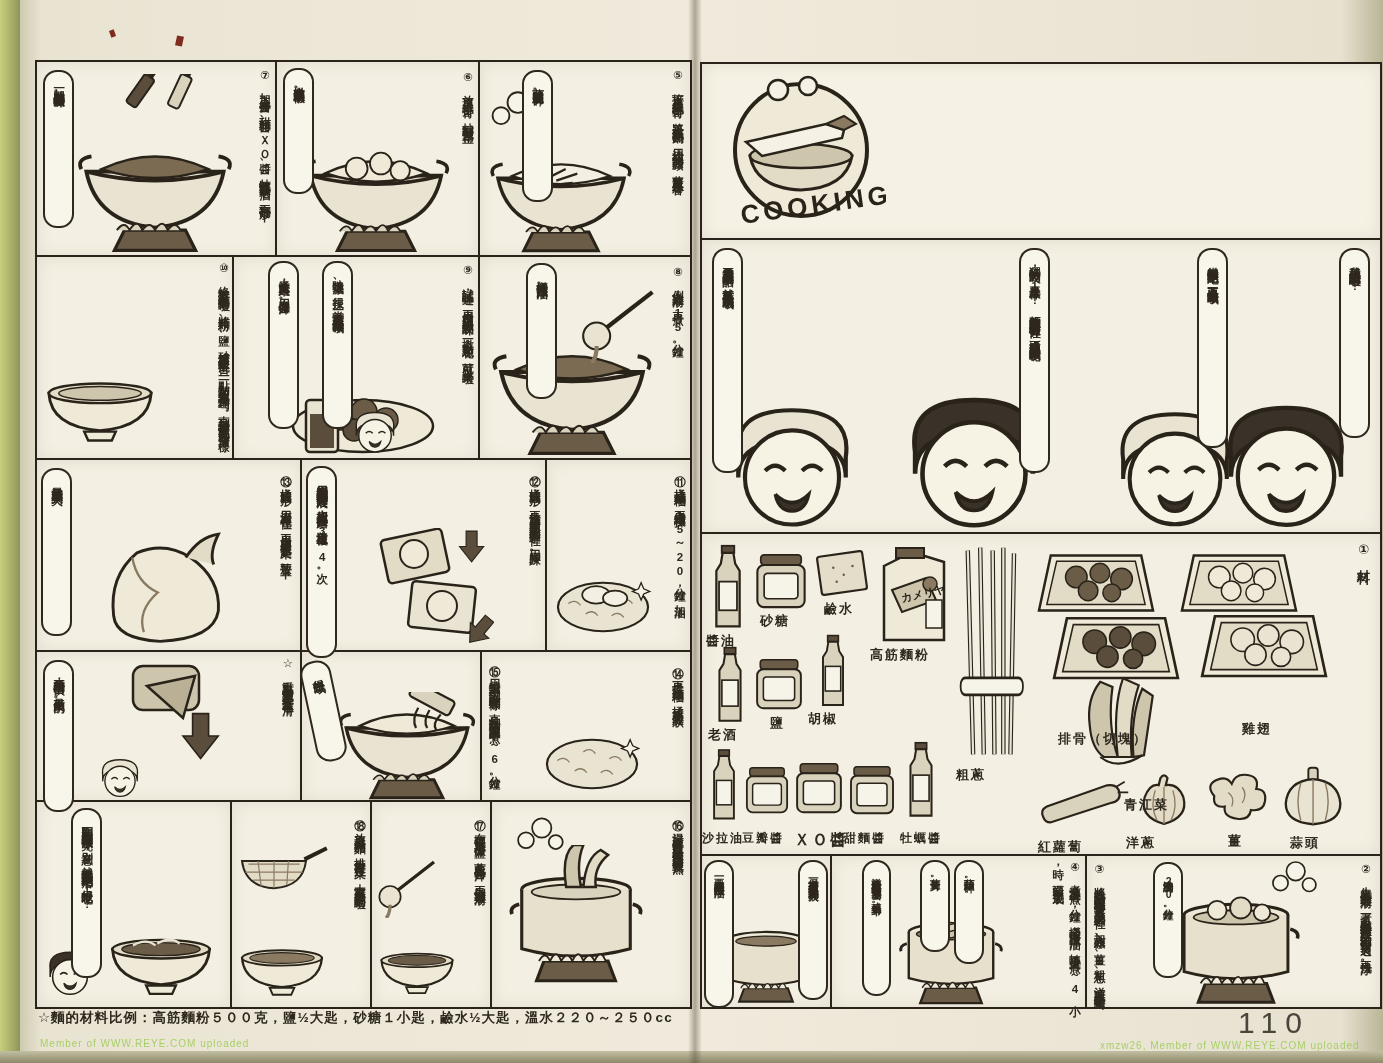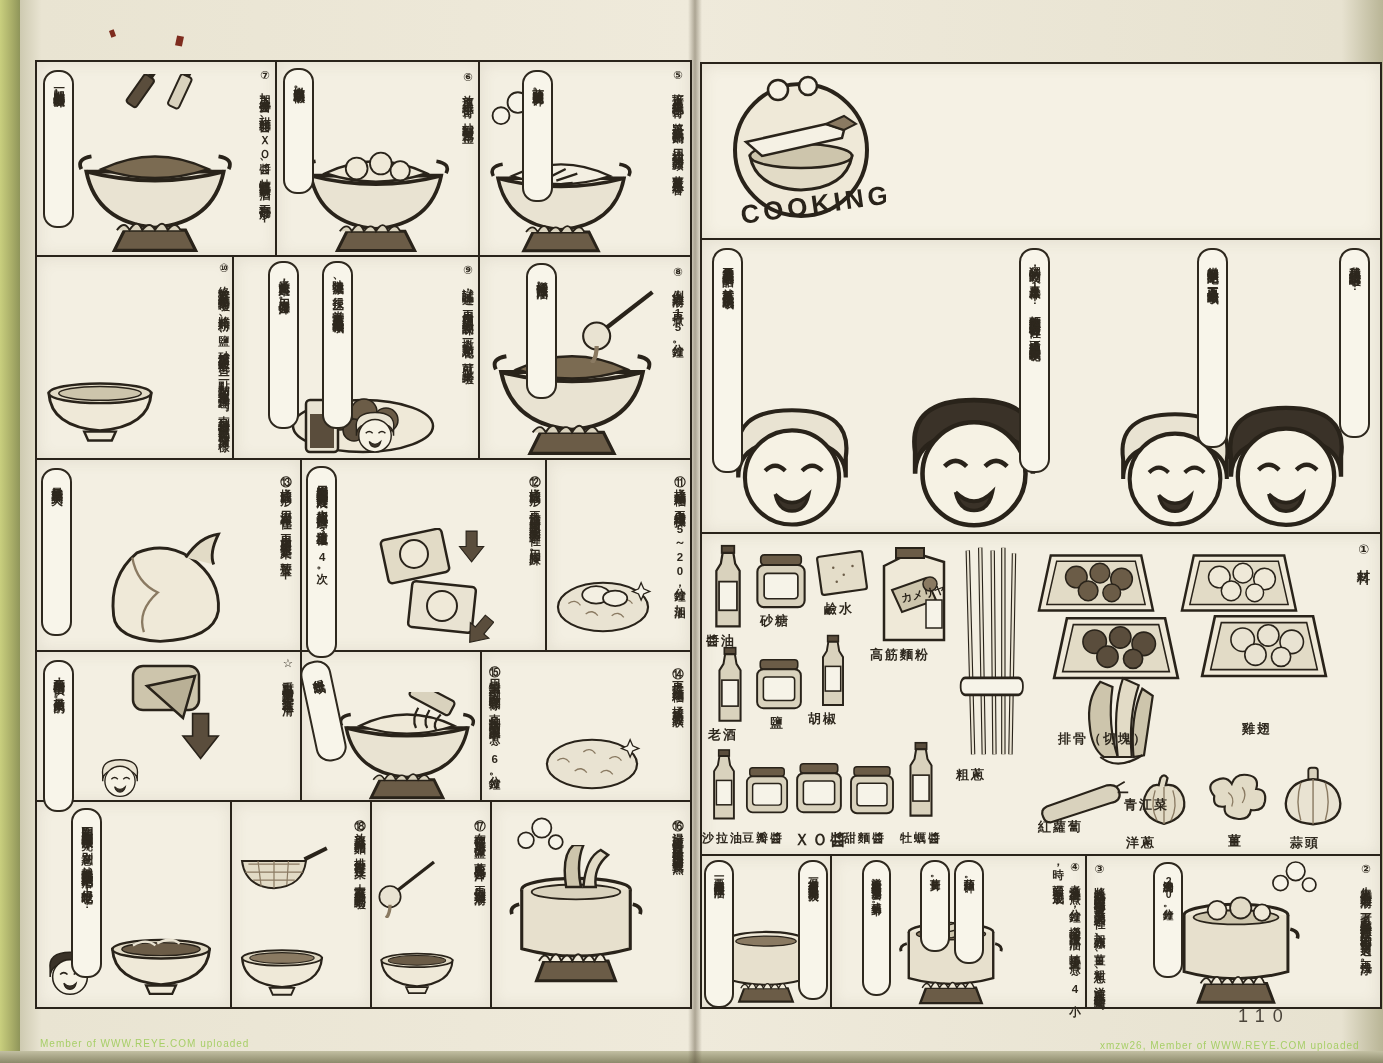--- a/index.html
+++ b/index.html
@@ -16,21 +16,21 @@
         box-shadow:inset 0 0 16px rgba(120,105,80,.14);}
   .step{position:absolute;writing-mode:vertical-rl;text-orientation:upright;
         font-weight:700;font-size:11.5px;line-height:1.45;letter-spacing:2px;color:#2e281e;}
   .bubble{position:absolute;writing-mode:vertical-rl;text-orientation:upright;
         background:#f8f5ea;border:2px solid #2e281e;border-radius:14px;padding:8px 5px;
         font-weight:700;font-size:11.5px;line-height:1.5;letter-spacing:1px;color:#2e281e;z-index:3;}
   .cap{position:absolute;font-weight:700;font-size:13px;letter-spacing:2px;color:#2e281e;z-index:3;}
   .ill{position:absolute;z-index:1;}
   .ttl-sub{position:absolute;font-weight:800;font-size:21px;letter-spacing:3px;line-height:1.6;color:#23201a;}
   .ttl-main{position:absolute;font-weight:900;font-size:60px;letter-spacing:10px;color:#1d1912;}
-  .pageno{position:absolute;font-size:18px;letter-spacing:8px;color:#4a443a;font-weight:400;}
+  .pageno{position:absolute;font-size:30px;letter-spacing:8px;color:#4a443a;font-weight:400;}
   .wm{position:absolute;font-size:10px;color:#9ccb56;letter-spacing:1px;opacity:.85;}
   .footer{position:absolute;font-weight:700;font-size:13.5px;letter-spacing:1px;line-height:1.55;color:#2e281e;}
   .mark{position:absolute;width:7px;height:10px;background:#7e2c1e;z-index:5;}
 </style>
 </head>
 <body>
 
 <svg width="0" height="0" style="position:absolute">
 <defs>
   <g id="sym-wok">
@@ -335,20 +335,21 @@
         <use href="#sym-pot"></use>
       <path d="M52 20 Q48 -6 58 -14 L66 -14 Q60 0 64 20 Z" fill="#cdc5ac" stroke="#29231a" stroke-width="2"></path>
       <path d="M66 20 Q68 -4 80 -10 L86 -6 Q74 4 76 20 Z" fill="#e2dbc6" stroke="#29231a" stroke-width="2"></path>
       </svg>
     <svg class="ill" style="left:20px;top:14px;width:56px;height:38px" viewBox="0 0 64 40">
         <use href="#sym-steam"></use>
       </svg>
   </div>
 
   <div class="footer" style="left:38px;top:1008px;width:655px">
+    <div>☆麵的材料比例：高筋麵粉５００克，鹽½大匙，砂糖１小匙，鹼水½大匙，溫水２２０～２５０cc</div>
   </div>
   <div class="wm" style="left:40px;top:1038px">Member of WWW.REYE.COM uploaded</div>
 
   <div class="panel" style="left:700px;top:62px;width:678px;height:176px;background:#f5f1e4">
     <svg class="ill" style="left:14px;top:8px;width:170px;height:162px" viewBox="0 0 170 162">
       <circle cx="85" cy="78" r="66" fill="#efe9d8" stroke="#29231a" stroke-width="4"></circle>
       <circle cx="62" cy="18" r="10" fill="#f5f1e4" stroke="#29231a" stroke-width="2.5"></circle>
       <circle cx="92" cy="14" r="9" fill="#f5f1e4" stroke="#29231a" stroke-width="2.5"></circle>
       <path d="M34 84 Q40 116 85 118 Q130 116 136 84 Z" fill="#e2dbc6" stroke="#29231a" stroke-width="3"></path>
       <ellipse cx="85" cy="84" rx="51" ry="12" fill="#cdc5ac" stroke="#29231a" stroke-width="2.5"></ellipse>
@@ -454,21 +455,21 @@
     <div class="cap" style="left:540px;top:186px">雞翅</div>
 
     <svg class="ill" style="left:372px;top:118px;width:84px;height:140px" viewBox="0 0 96 112">
         <use href="#sym-bokchoy"></use>
       </svg>
     <div class="cap" style="left:422px;top:262px">青江菜</div>
 
     <svg class="ill" style="left:336px;top:242px;width:92px;height:54px" viewBox="0 0 104 56">
         <use href="#sym-carrot"></use>
       </svg>
-    <div class="cap" style="left:336px;top:284px">紅蘿蔔</div>
+    <div class="cap" style="left:336px;top:304px">紅蘿蔔</div>
     <svg class="ill" style="left:432px;top:236px;width:60px;height:62px" viewBox="0 0 68 64">
         <use href="#sym-onion"></use>
       </svg>
     <div class="cap" style="left:424px;top:300px">洋蔥</div>
     <svg class="ill" style="left:500px;top:230px;width:70px;height:64px" viewBox="0 0 80 68">
         <use href="#sym-ginger"></use>
       </svg>
     <div class="cap" style="left:526px;top:298px">薑</div>
     <svg class="ill" style="left:580px;top:228px;width:64px;height:68px" viewBox="0 0 68 68">
         <use href="#sym-garlic"></use>

